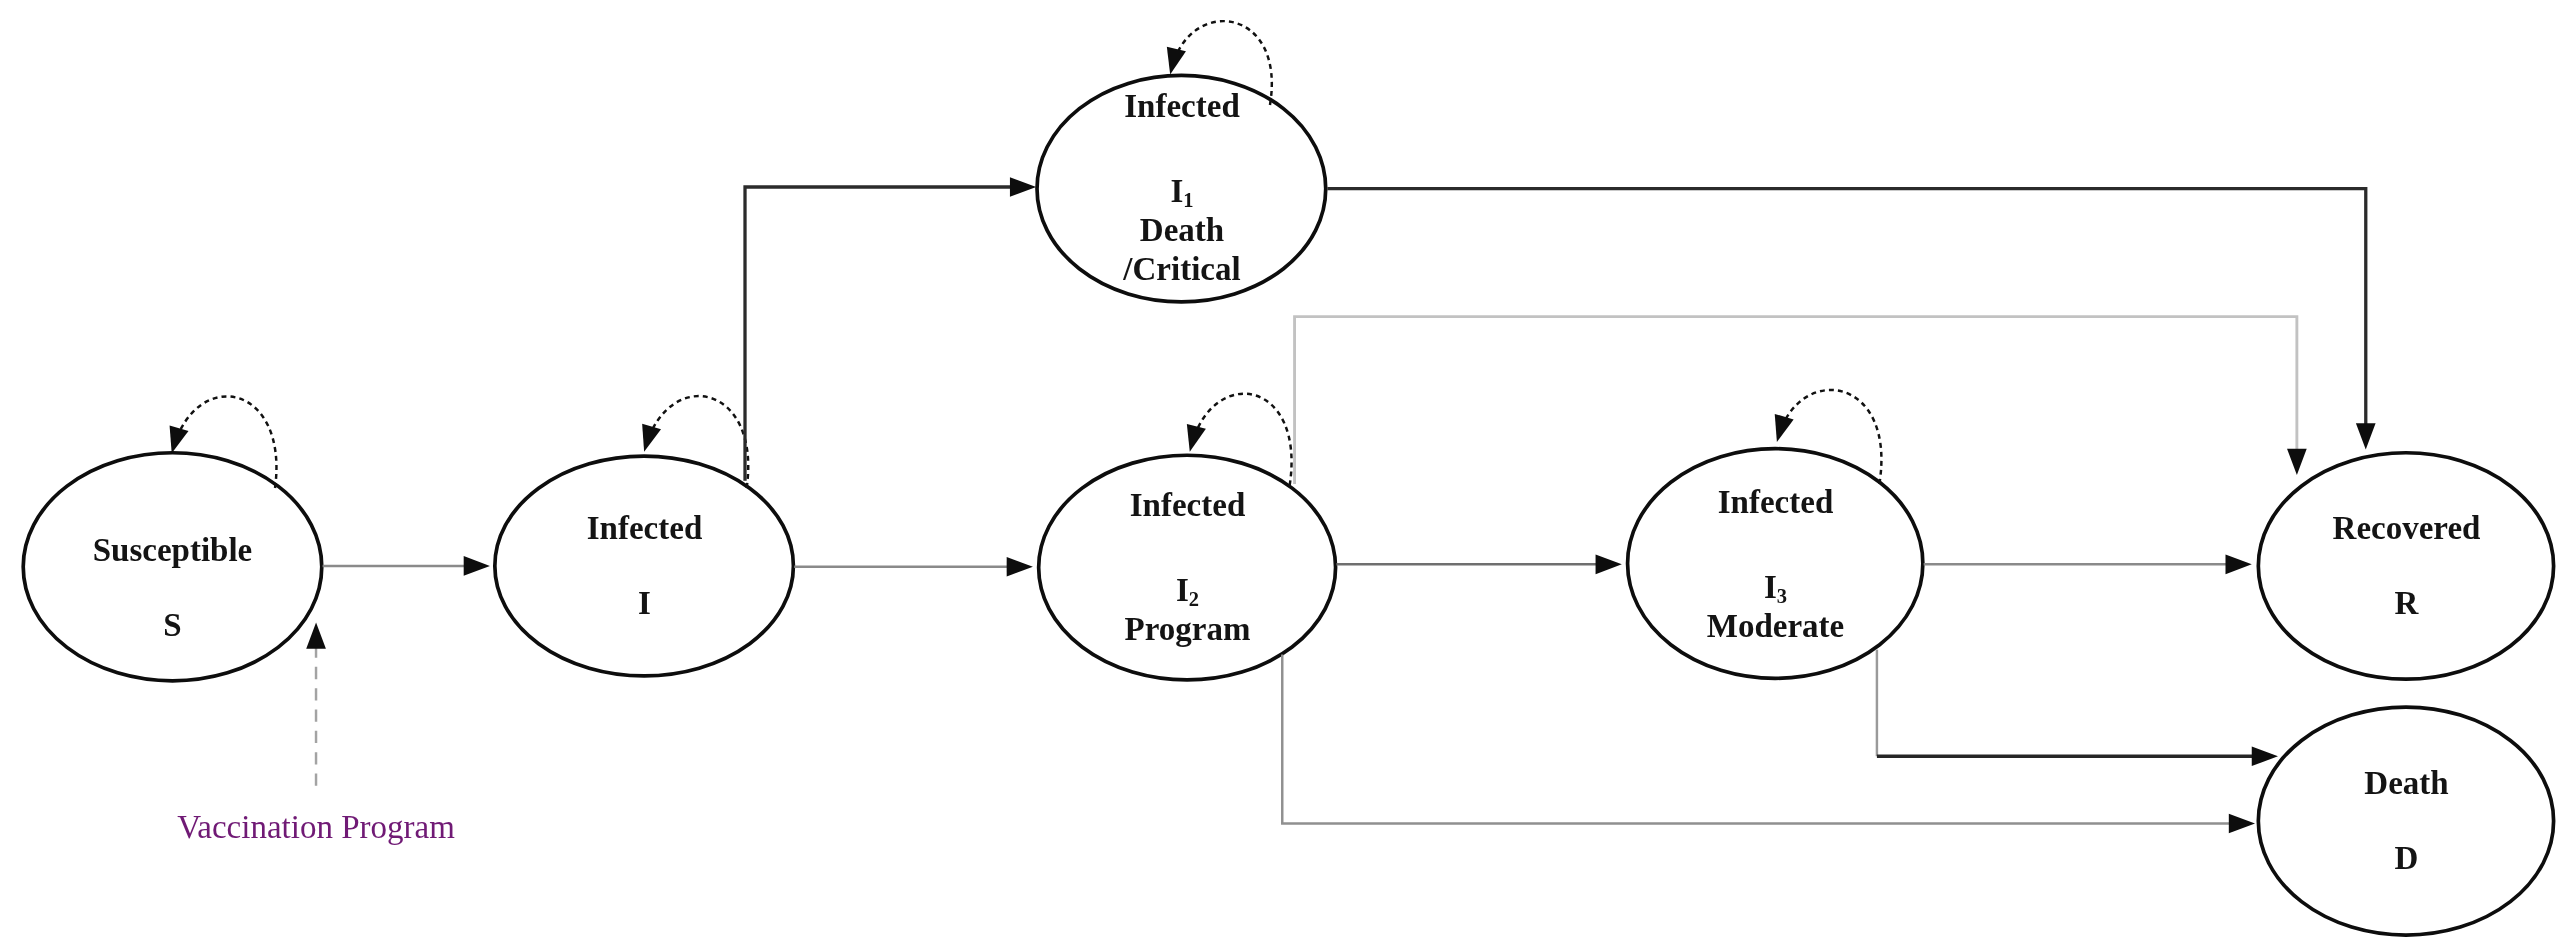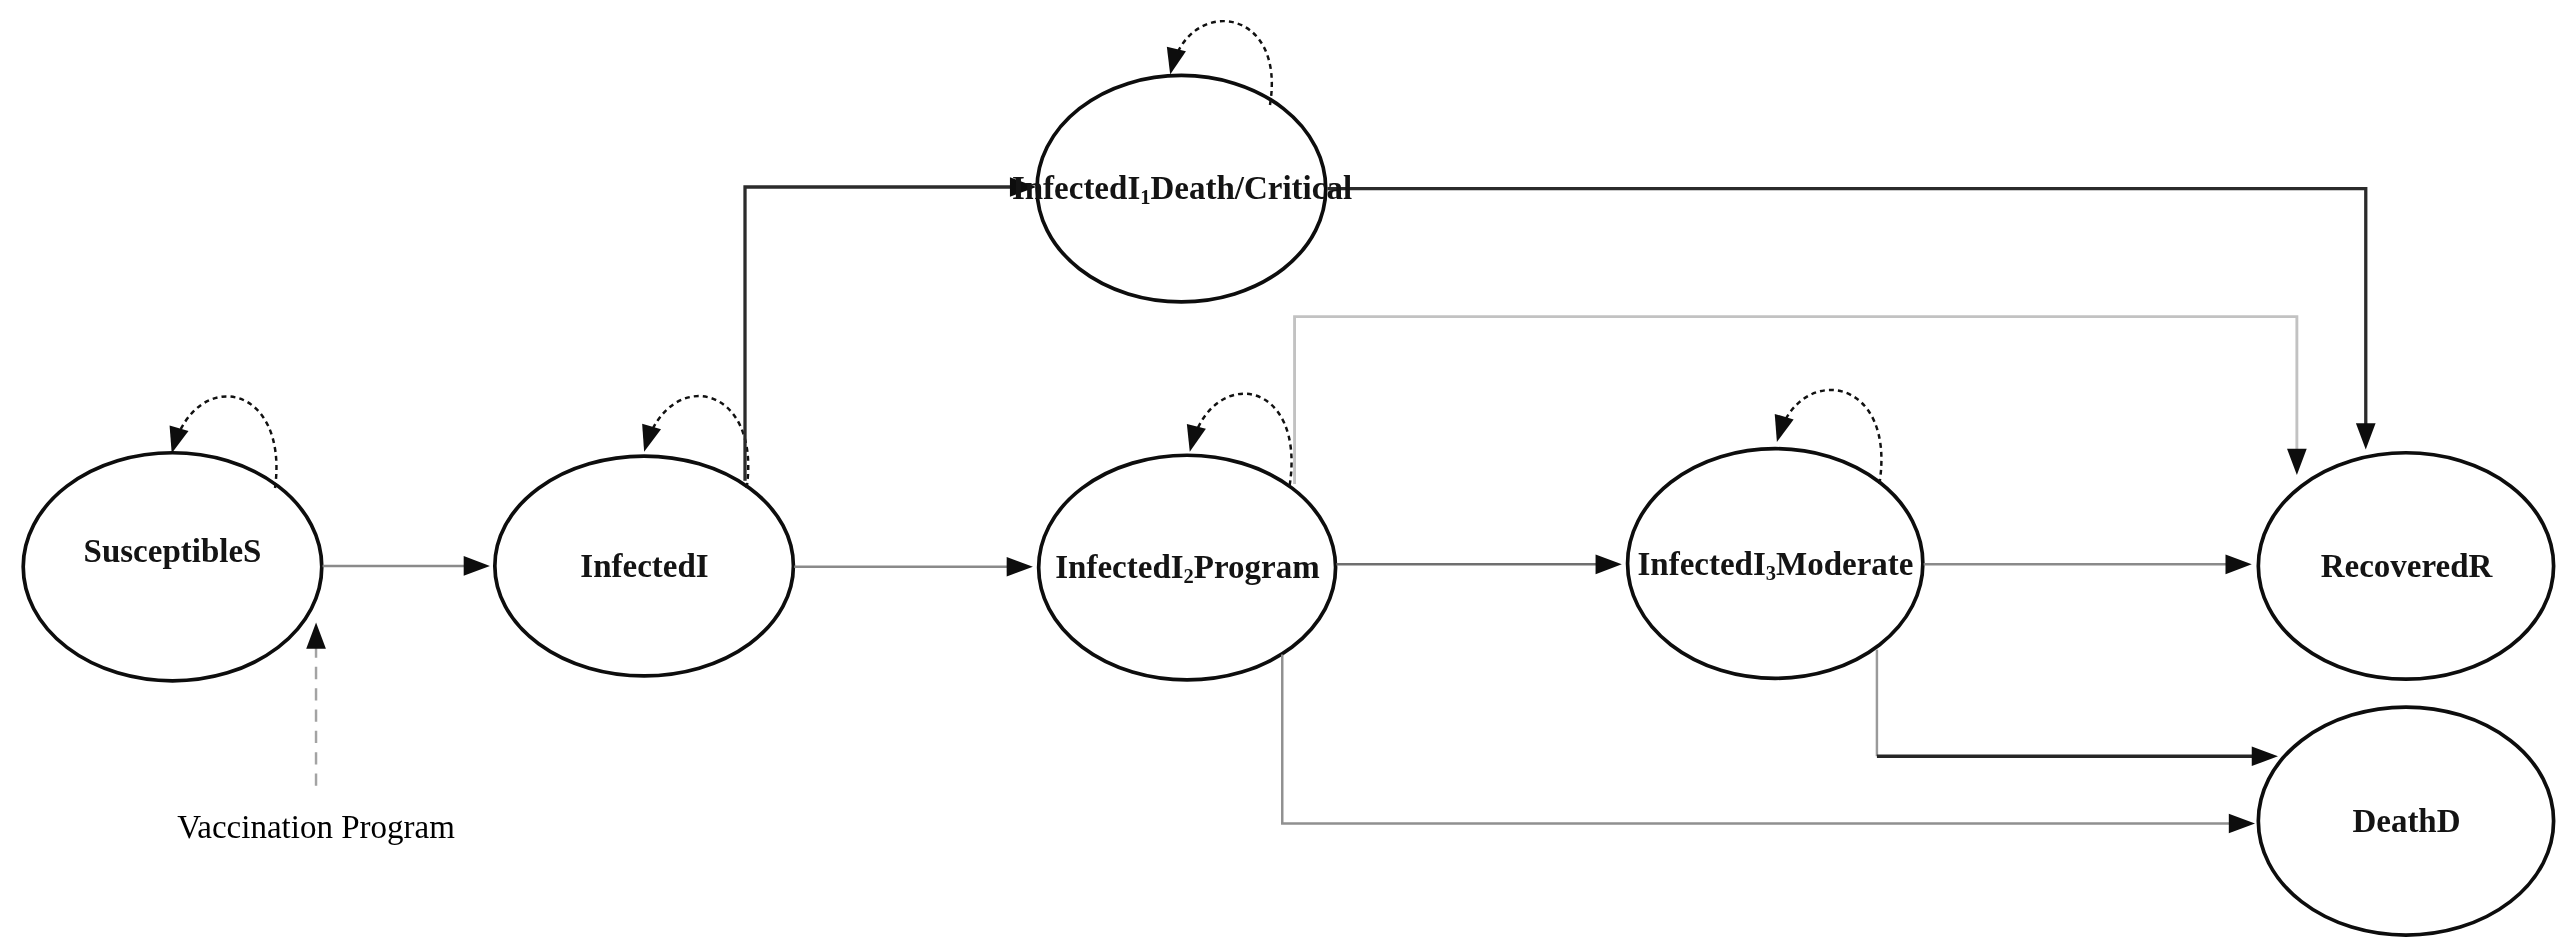--- a/index.html
+++ b/index.html
@@ -8,21 +8,21 @@
     width:2576px;
     height:949px;
     background:#ffffff;
     overflow:hidden;
     font-family:"Liberation Serif","DejaVu Serif",serif;
   }
   .diagram-svg{position:absolute;left:0;top:0;}
   .node{
     position:absolute;
     display:flex;
-    flex-direction:row;
+    flex-direction:column;
     align-items:center;
     justify-content:center;
     text-align:left;
     font-weight:700;
     font-size:33px;
     color:#141414;
     pointer-events:none;
   }
   .node .line{line-height:39px;height:39px;white-space:nowrap;}
   .gap-sm{height:36px;}
@@ -34,21 +34,21 @@
     line-height:0;
   }
   .vacc-label{
     position:absolute;
     left:156px;
     top:809px;
     width:320px;
     text-align:center;
     font-size:33px;
     font-weight:400;
-    color:#000000;
+    color:#701a75;
     white-space:nowrap;
   }
 </style>
 </head>
 <body>
 
 <div class="canvas">
 
   <svg class="diagram-svg" width="2576" height="949" viewBox="0 0 3140 1157">
     <defs>
@@ -82,21 +82,21 @@
     <path d="M 1578,590 V 386 H 2800 V 572" fill="none" stroke="#c2c2c2" stroke-width="3.5" marker-end="url(#arw)"></path>
 
     <path d="M 1563,798 V 1004 H 2742" fill="none" stroke="#909090" stroke-width="3" marker-end="url(#arw)"></path>
 
     <path d="M 2288,792 V 922" fill="none" stroke="#9a9a9a" stroke-width="3"></path>
     <path d="M 2288,922 H 2770" fill="none" stroke="#262626" stroke-width="4" marker-end="url(#arw)"></path>
 
     <path d="M 385,958 V 766" fill="none" stroke="#a3a3a3" stroke-width="3" stroke-dasharray="15 11" marker-end="url(#arw)"></path>
   </svg>
 
-  <div class="node" style="left:23px;top:437px;width:299px;height:228px">
+  <div class="node" style="left:23px;top:474px;width:299px;height:228px">
     <div class="line">Susceptible</div>
     <div class="gap-sm"></div>
     <div class="line"><span>S</span></div>
   </div>
 
   <div class="node" style="left:495px;top:456px;width:299px;height:220px">
     <div class="line">Infected</div>
     <div class="gap-sm"></div>
     <div class="line"><span>I</span></div>
   </div>

